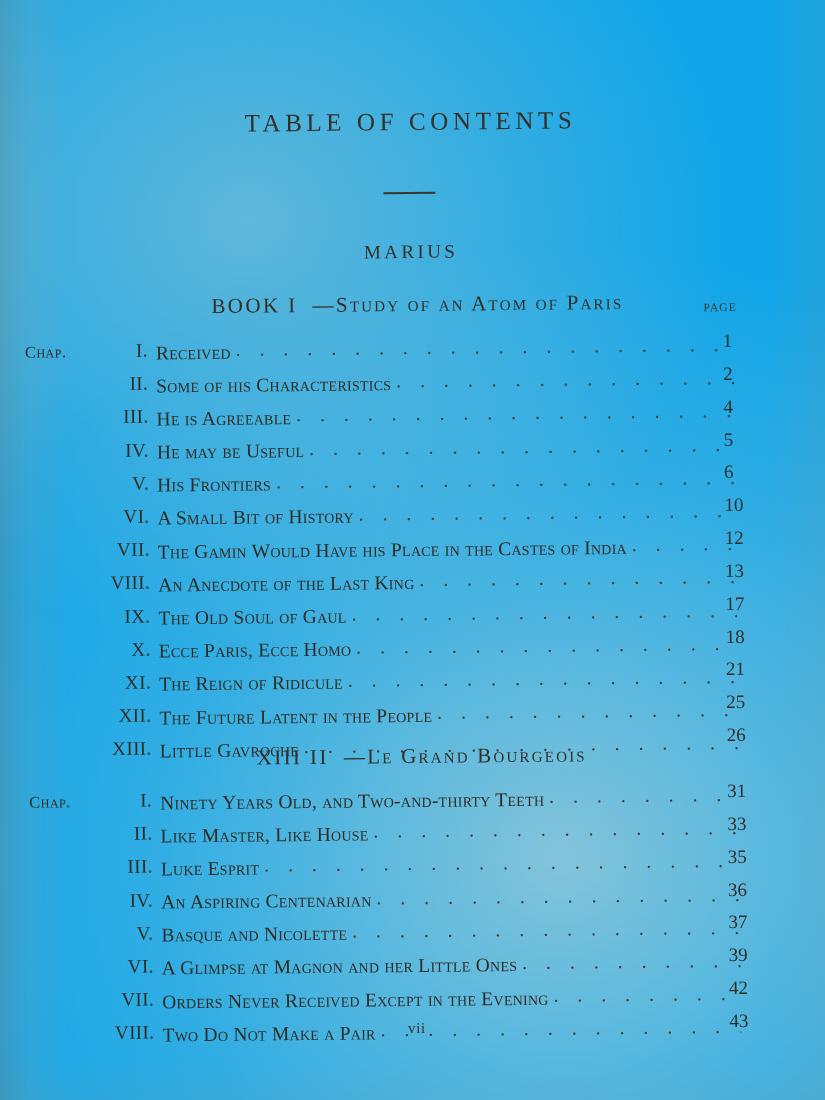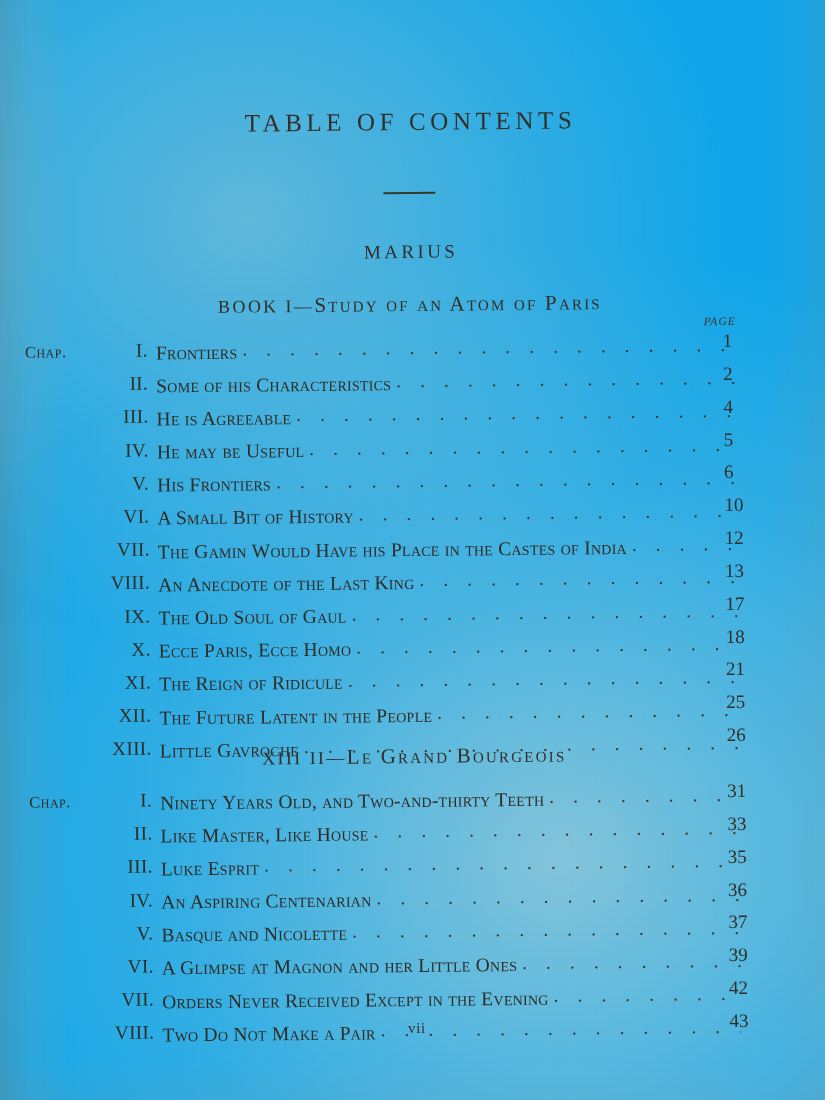--- a/index.html
+++ b/index.html
@@ -86,40 +86,40 @@
 
   .book-head {
     position: absolute;
     left: 0;
     width: 825px;
     text-align: center;
     color: #332f28;
     white-space: nowrap;
   }
   .book-head .bk-label {
-    font-size: 18px;
+    font-size: 21px;
     letter-spacing: 2.4px;
+    margin-left: 15px;
   }
   .book-head .bk-name {
     font-size: 21px;
     letter-spacing: 2.2px;
     font-variant: small-caps;
   }
   #book1-head { top: 292px; }
   #book2-head { top: 744px; }
 
   .page-col-head {
     position: absolute;
-    top: 318px;
+    top: 304px;
     left: 706px;
     font-size: 11.5px;
     letter-spacing: 1.1px;
     font-variant: small-caps;
     color: #3a362e;
-    font-style: italic;
   }
 
   .toc-list { position: absolute; left: 0; width: 825px; }
   #book1-list { top: 337px; }
   #book2-list { top: 787px; }
 
   .toc-row {
     position: relative;
     height: 33.2px;
     font-size: 19.5px;
@@ -215,21 +215,21 @@
       <span class="bk-label">BOOK I</span><span class="bk-label">—</span><span class="bk-name">Study of an Atom of Paris</span>
     </div>
 
     <div class="page-col-head">PAGE</div>
 
     <div class="toc-list" id="book1-list">
         <div class="toc-row">
           <span class="chap-label">Chap.</span>
           <span class="numeral">I.</span>
           <span class="entry">
-            <span class="entry-title">Frontiers</span>
+            <span class="entry-title">Received</span>
             <span class="leader"></span>
           </span>
           <span class="pagenum" style="top: -4px;">1</span>
         </div>
         <div class="toc-row">
           <span class="numeral">II.</span>
           <span class="entry">
             <span class="entry-title">Some of his Characteristics</span>
             <span class="leader"></span>
           </span>

